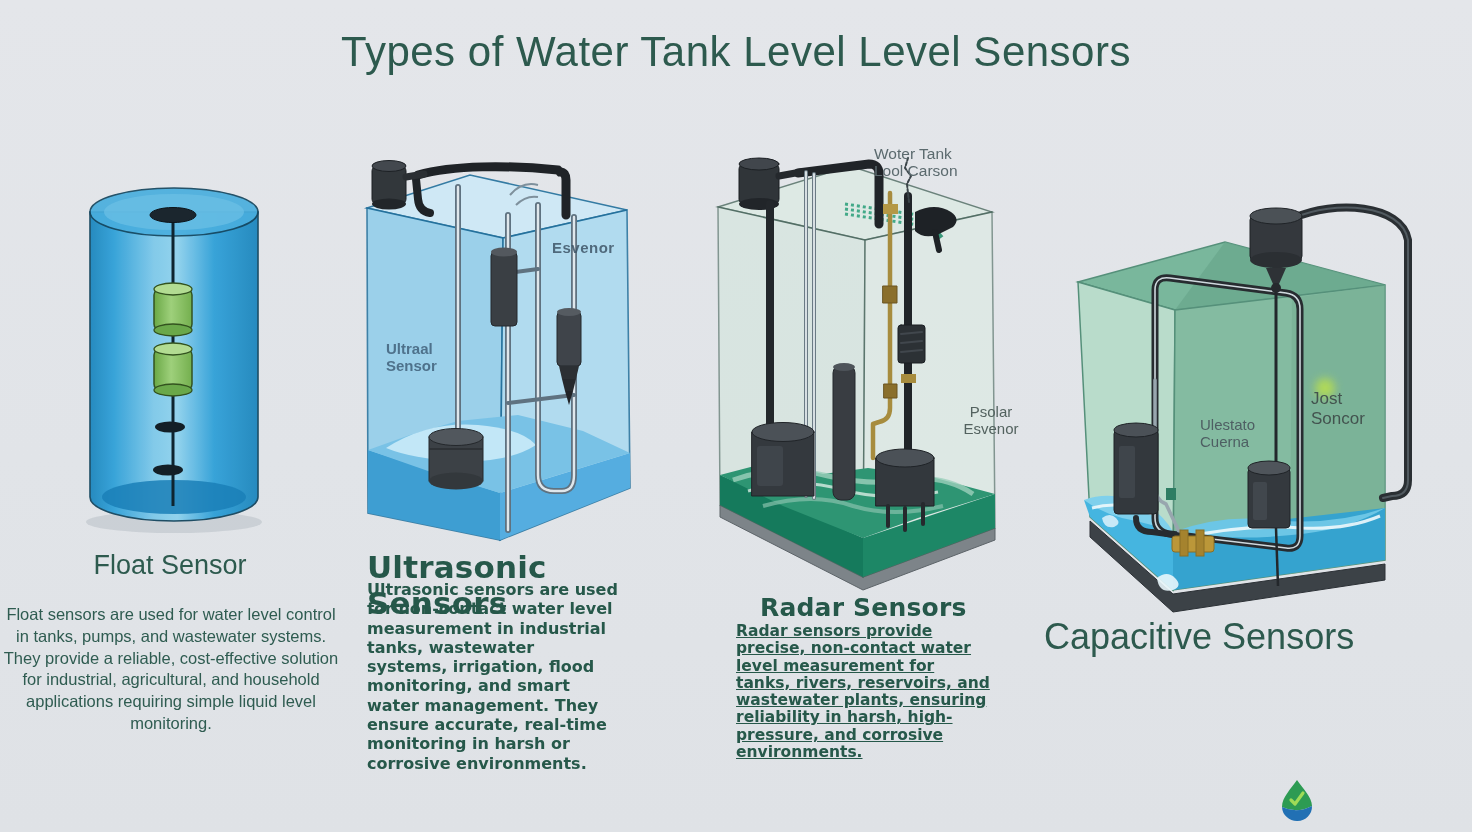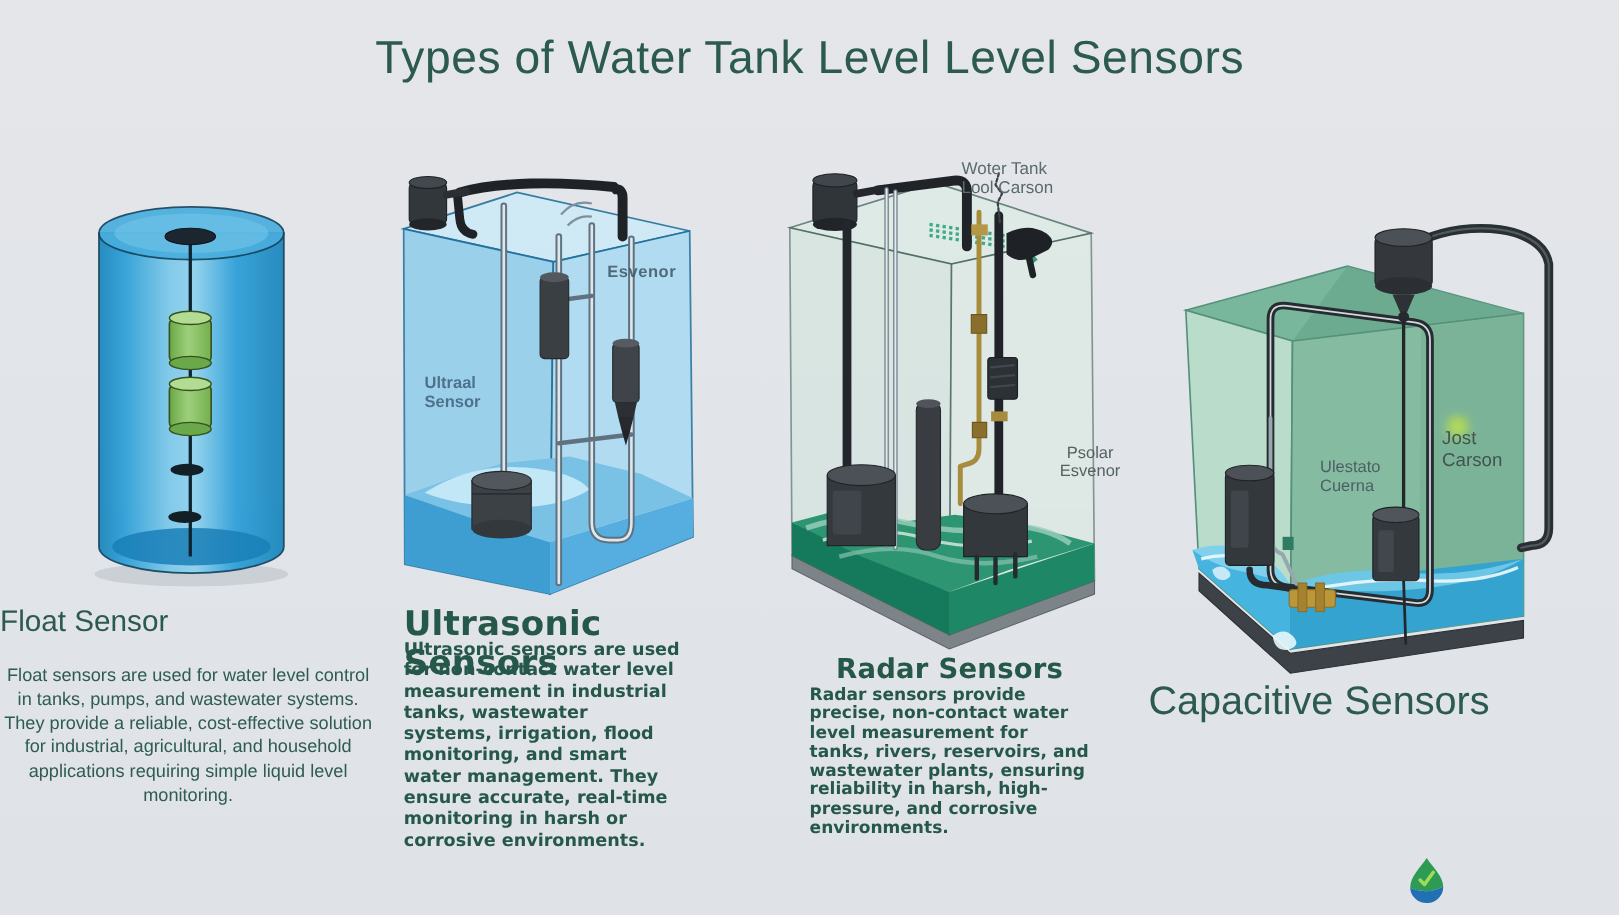--- a/index.html
+++ b/index.html
@@ -18,38 +18,38 @@
 
   .page-title{
     left:0;top:28px;width:1472px;text-align:center;
     font-size:42px;font-weight:500;color:var(--title);letter-spacing:.5px;
   }
 
   
   .h-plain{color:var(--title);font-weight:400;}
   .h-bold{color:var(--bold-teal);font-family:"DejaVu Sans",sans-serif;font-weight:bold;letter-spacing:.2px;}
 
-  .float-title{left:0;top:550px;width:340px;font-size:27px;}
+  .float-title{left:0;top:550px;width:340px;text-align:center;font-size:27px;}
   .float-body{
     left:0;top:584px;width:342px;text-align:center;
     font-size:16.5px;line-height:21.8px;color:var(--soft-teal);margin-top:20px;
   }
 
   .ultra-title{left:367px;top:549px;width:270px;font-size:31px;}
   .ultra-body{
     left:367px;top:580px;width:253px;
     font-family:"DejaVu Sans",sans-serif;font-weight:bold;
     font-size:16px;line-height:19.3px;color:var(--bold-teal);
   }
 
   .radar-title{left:760px;top:593px;width:270px;font-size:25px;}
   .radar-body{
     left:736px;top:623px;width:256px;
     font-family:"DejaVu Sans",sans-serif;font-weight:bold;
-    font-size:15.5px;line-height:17.3px;color:var(--bold-teal);
+    font-size:15.5px;line-height:17.3px;color:var(--bold-teal);text-decoration:underline;
   }
 
   .cap-title{left:1044px;top:616px;width:420px;font-size:36px;}
   .cap-body{
     left:1044px;top:648px;width:402px;
     font-size:16.5px;line-height:21px;color:var(--gray-body);
   }
 
   
   .ill-label{
@@ -301,21 +301,21 @@
     <g>
       <rect x="110" y="348" width="42" height="16" rx="3" fill="#bb9739" stroke="#8a6f25"></rect>
       <rect x="118" y="342" width="8" height="26" fill="#a5832e" stroke="#8a6f25"></rect>
       <rect x="134" y="342" width="8" height="26" fill="#a5832e" stroke="#8a6f25"></rect>
       <rect x="104" y="300" width="10" height="12" fill="#2e7d63"></rect>
     </g>
   </svg>
   <div class="abs ill-label lbl-ulestato">Ulestato
 Cuerna</div>
   <div class="abs ill-label lbl-jost">Jost
-Carson</div>
+Soncor</div>
 
   <h2 class="abs h-plain float-title">Float Sensor</h2>
   <p class="abs float-body">Float sensors are used for water level control in tanks, pumps, and wastewater systems. They provide a reliable, cost-effective solution for industrial, agricultural, and household applications requiring simple liquid level monitoring.</p>
 
   <h2 class="abs h-bold ultra-title">Ultrasonic Sensors</h2>
   <p class="abs ultra-body">Ultrasonic sensors are used for non-contact water level measurement in industrial tanks, wastewater systems, irrigation, flood monitoring, and smart water management. They ensure accurate, real-time monitoring in harsh or corrosive environments.</p>
 
   <h2 class="abs h-bold radar-title">Radar Sensors</h2>
   <p class="abs radar-body">Radar sensors provide precise, non-contact water level measurement for tanks, rivers, reservoirs, and wastewater plants, ensuring reliability in harsh, high-pressure, and corrosive environments.</p>
 

